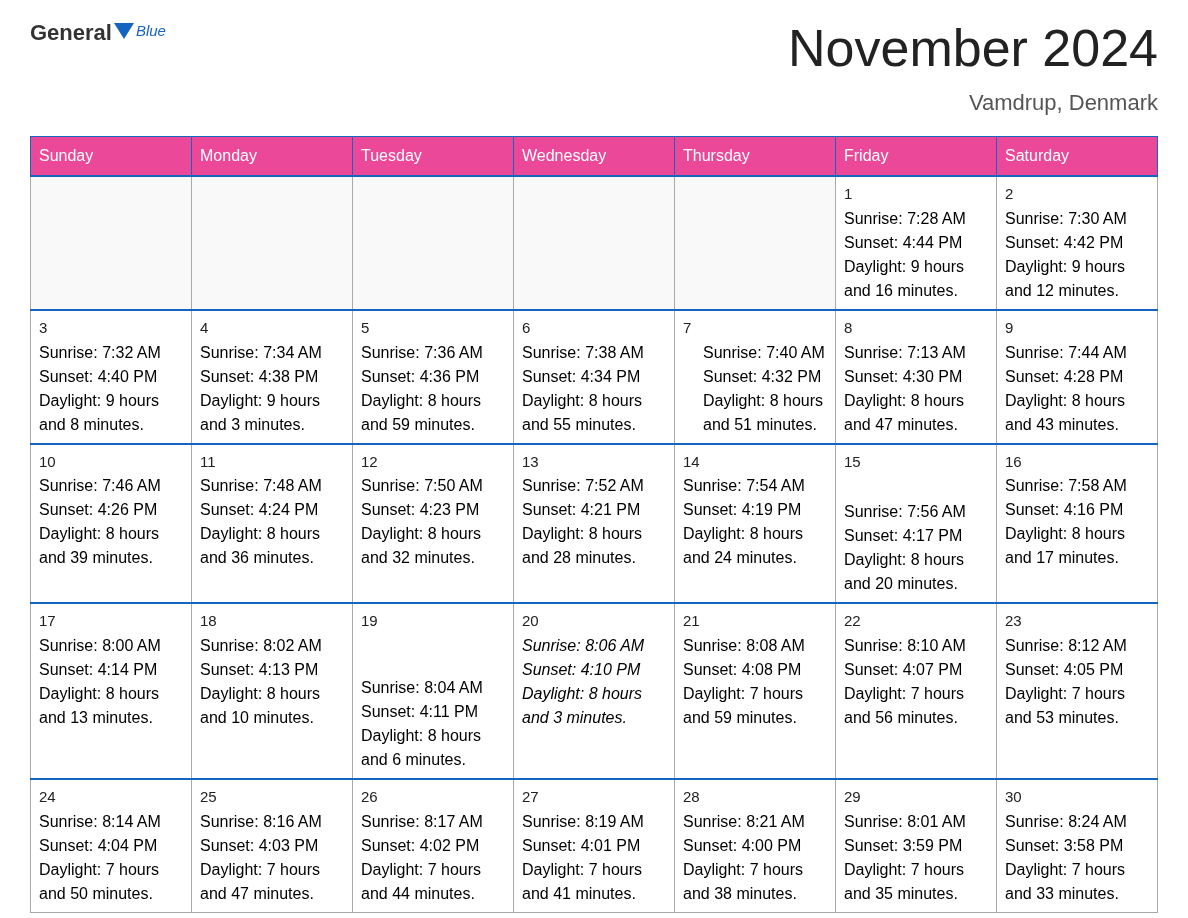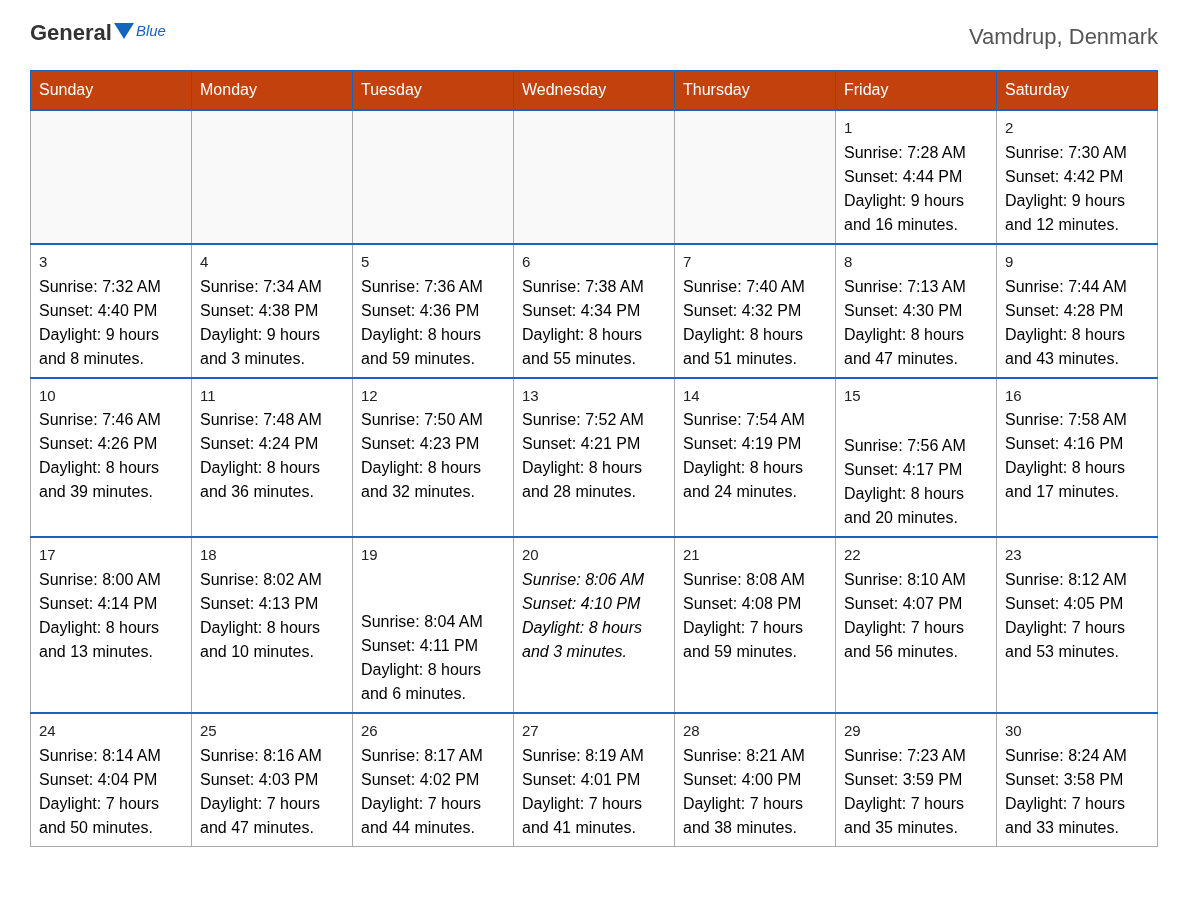--- a/index.html
+++ b/index.html
@@ -50,29 +50,29 @@
     }
     .month-title {
       font-size: 52px;
       font-weight: 300;
       color: #222;
       line-height: 1.1;
     }
     .location-title {
       font-size: 22px;
       color: #555;
-      margin-top: 4px;
+      margin-top: 13px;
     }
     .calendar-table {
       width: 100%;
       border-collapse: collapse;
       border: 1px solid #aaa;
     }
     .calendar-table th {
-      background-color: #c2410c;
+      background-color: #ec4899;
       color: #fff;
       font-size: 16px;
       font-weight: normal;
       padding: 10px 8px;
       text-align: left;
       border: 1px solid #1565c0;
     }
     .calendar-table td {
       vertical-align: top;
       border: 1px solid #aaa;
@@ -106,20 +106,21 @@
 
 <div class="header-area">
   <div class="logo">
     <div class="logo-text">
       <span class="logo-general">General</span>
       <span class="logo-triangle"></span>
     </div>
     <div class="logo-sub">Blue</div>
   </div>
   <div class="title-area">
+    <div class="month-title">November 2024</div>
     <div class="location-title">Vamdrup, Denmark</div>
   </div>
 </div>
 
 <table class="calendar-table">
   <thead>
     <tr>
     <th>Sunday</th>
         <th>Monday</th>
         <th>Tuesday</th>
@@ -169,21 +170,21 @@
 Daylight: 8 hours and 59 minutes.</div>
         </td>
         <td>
           <span class="day-number">6</span>
           <div class="day-info" style="white-space: pre-line;">Sunrise: 7:38 AM
 Sunset: 4:34 PM
 Daylight: 8 hours and 55 minutes.</div>
         </td>
         <td>
           <span class="day-number">7</span>
-          <div class="day-info" style="white-space: pre-line;">Sunrise: 7:40 AM
+          <div class="day-info" style="white-space: pre-line; margin-left: 20px;">Sunrise: 7:40 AM
 Sunset: 4:32 PM
 Daylight: 8 hours and 51 minutes.</div>
         </td>
         <td>
           <span class="day-number">8</span>
           <div class="day-info" style="white-space: pre-line;">Sunrise: 7:13 AM
 Sunset: 4:30 PM
 Daylight: 8 hours and 47 minutes.</div>
         </td>
         <td>
@@ -307,21 +308,21 @@
 Daylight: 7 hours and 41 minutes.</div>
         </td>
         <td>
           <span class="day-number">28</span>
           <div class="day-info" style="white-space: pre-line;">Sunrise: 8:21 AM
 Sunset: 4:00 PM
 Daylight: 7 hours and 38 minutes.</div>
         </td>
         <td>
           <span class="day-number">29</span>
-          <div class="day-info" style="white-space: pre-line;">Sunrise: 7:23 AM
+          <div class="day-info" style="white-space: pre-line;">Sunrise: 8:01 AM
 Sunset: 3:59 PM
 Daylight: 7 hours and 35 minutes.</div>
         </td>
         <td>
           <span class="day-number">30</span>
           <div class="day-info" style="white-space: pre-line;">Sunrise: 8:24 AM
 Sunset: 3:58 PM
 Daylight: 7 hours and 33 minutes.</div>
         </td>
       </tr>

